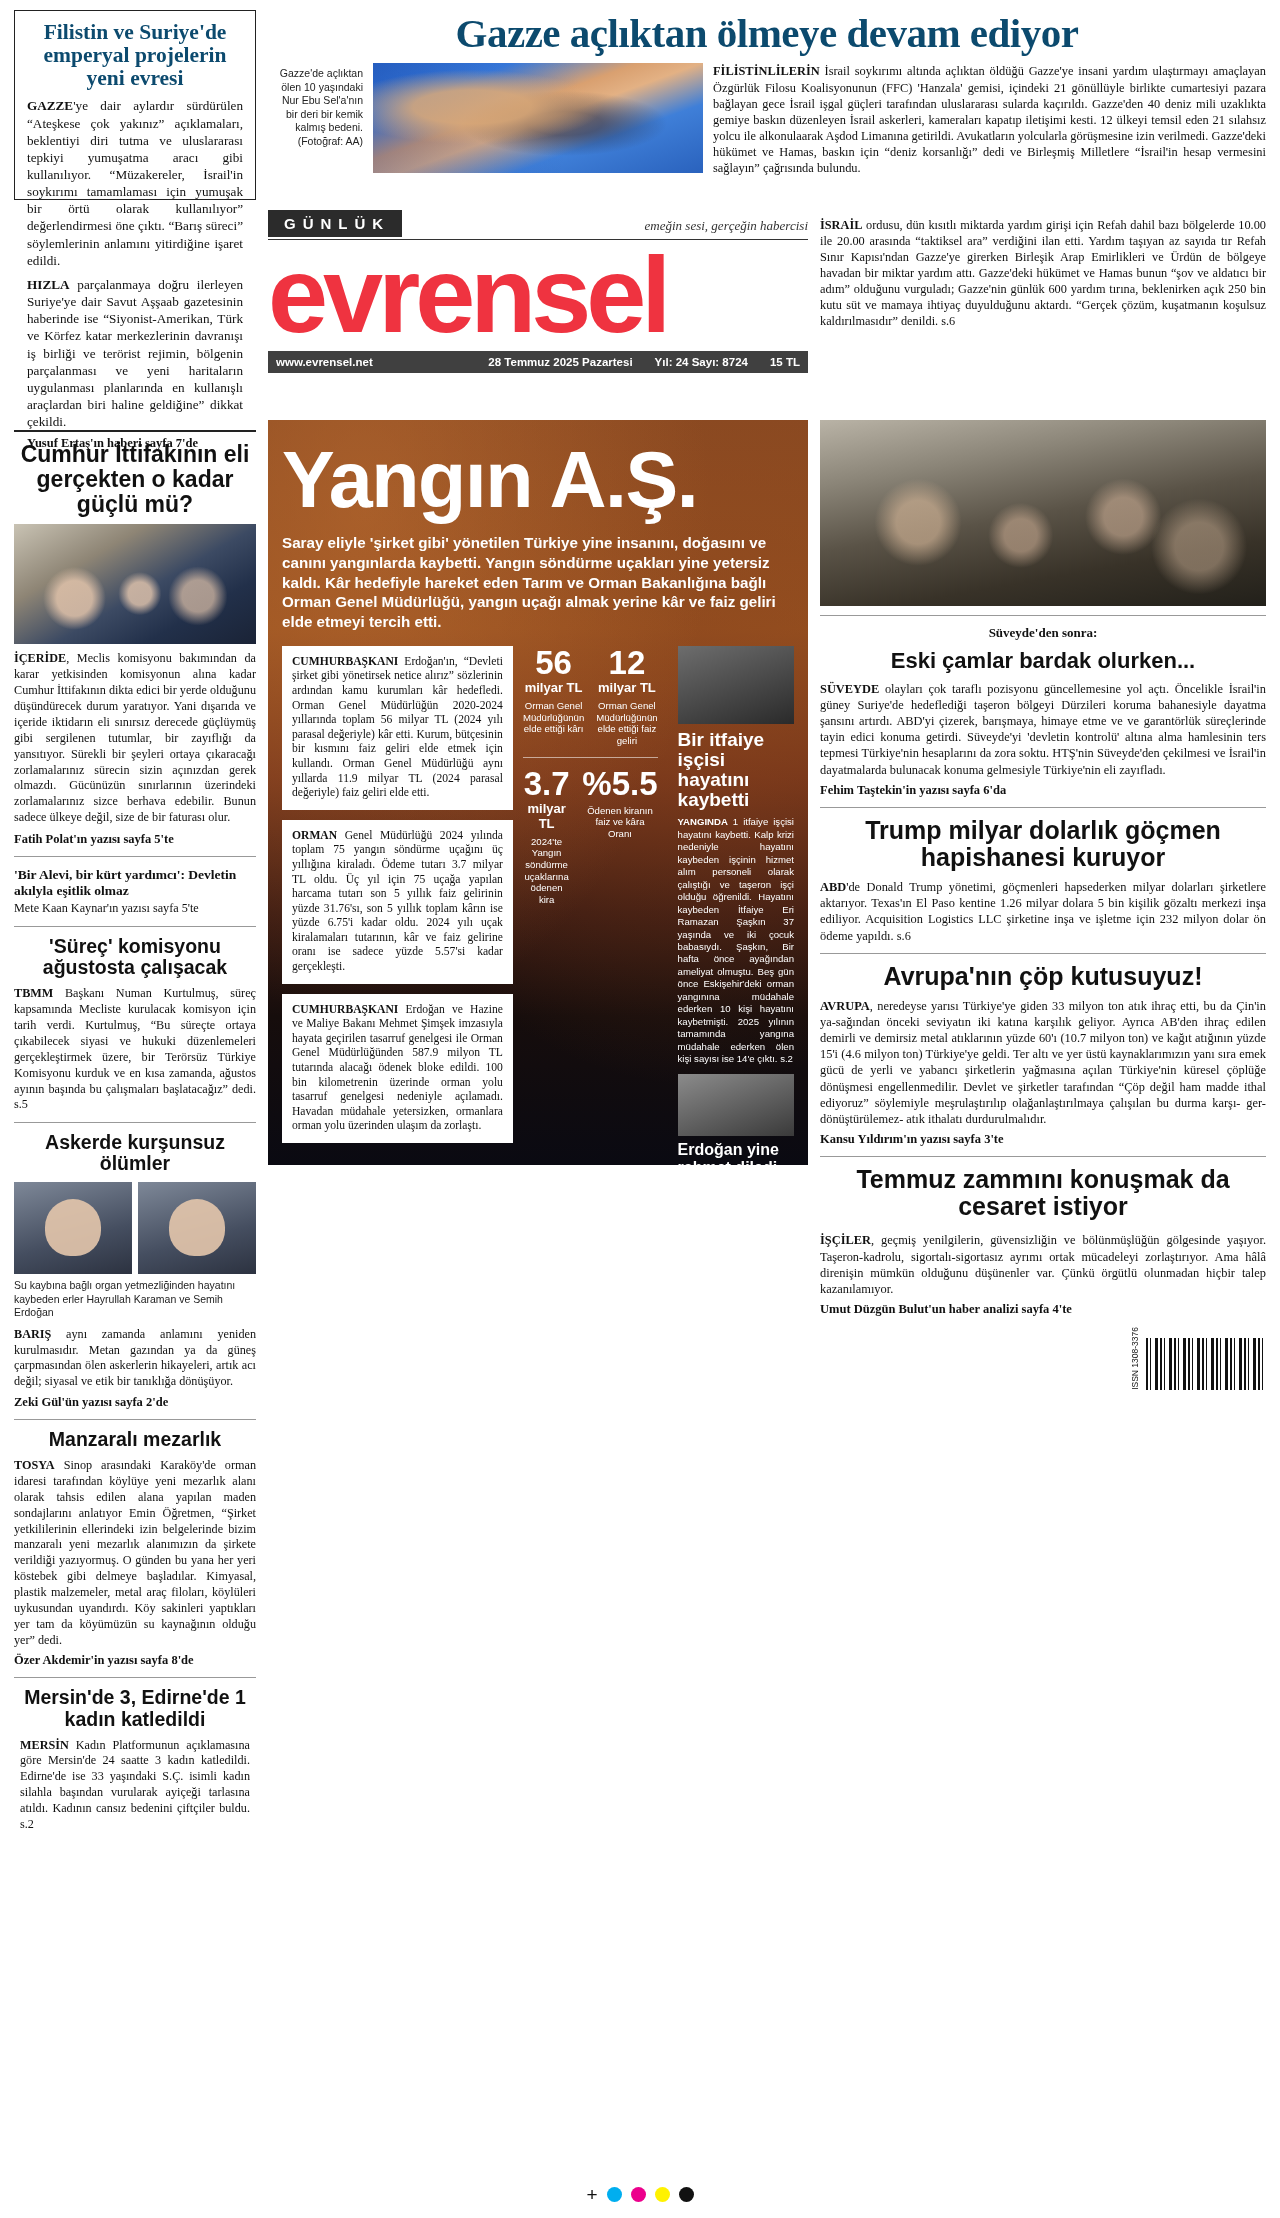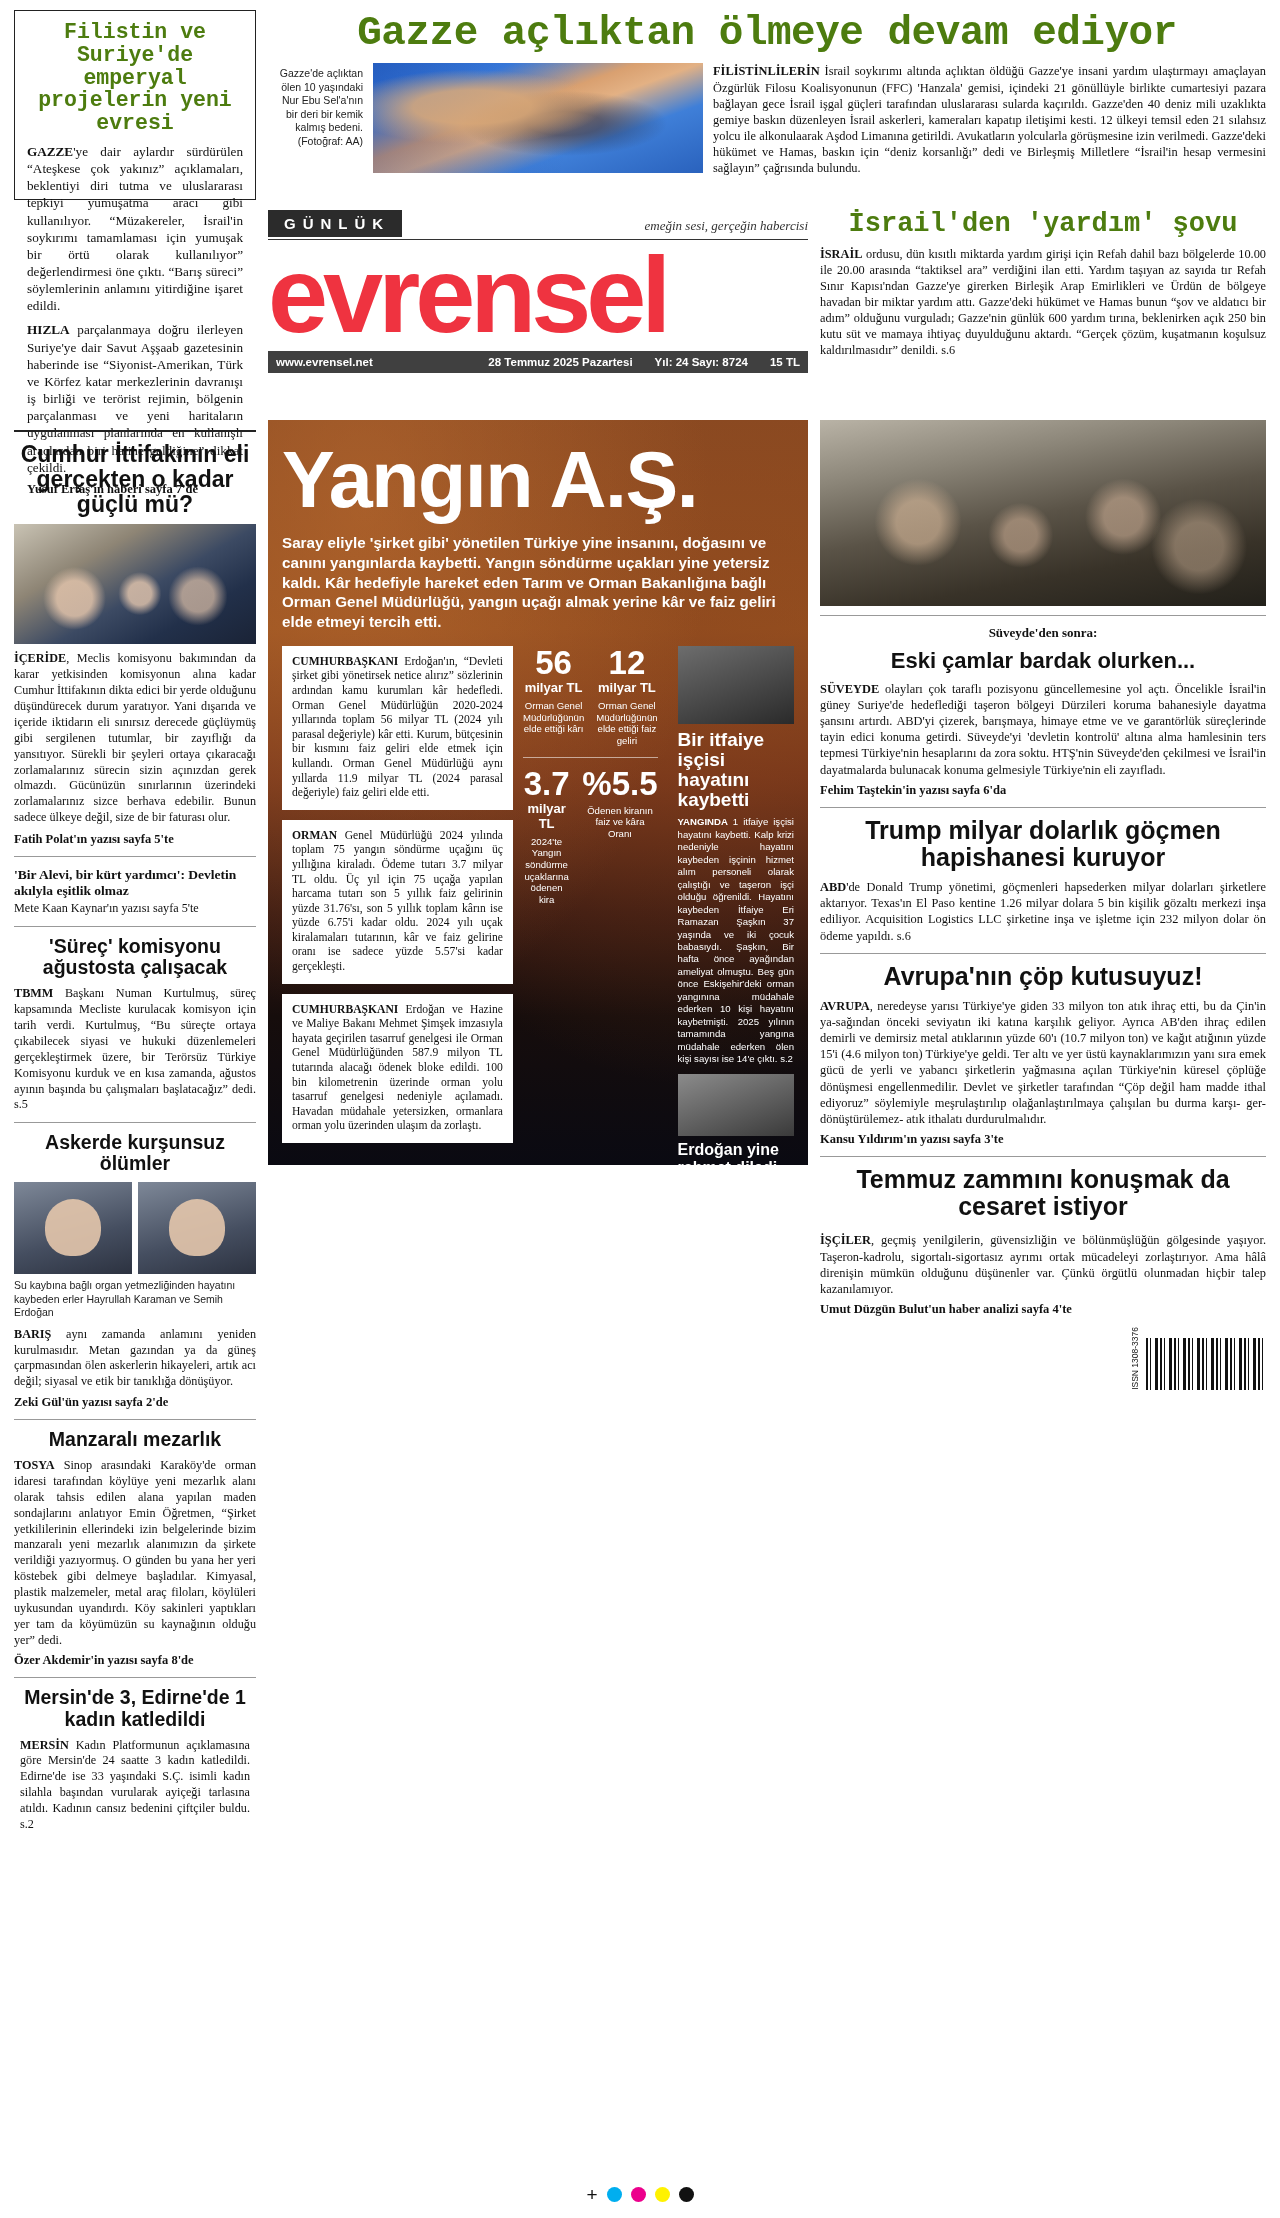--- a/index.html
+++ b/index.html
@@ -8,21 +8,21 @@
     width: 1280px; height: 2218px;
     background: #ffffff;
     font-family: "Liberation Serif", serif;
     color: #111;
     position: relative;
     overflow: hidden;
   }
   .page { position:relative; width:1280px; height:2218px; padding: 10px 14px; }
 
   
-  .hl { font-family:Liberation Mono, monospace; font-weight:bold; line-height:1.06; color:#4d7c0f; }
+  .hl { font-family:Liberation Serif, serif; font-weight:bold; line-height:1.06; color:#0c4a6e; }
   .body-txt { font-size:13.2px; line-height:1.30; text-align:justify; hyphens:auto; }
   .body-txt b, .lead { font-weight:bold; }
   .caption { font-family:"Liberation Sans", sans-serif; font-size:10.5px; line-height:1.28; color:#222; }
   .byline { font-family:"Liberation Serif", serif; font-weight:bold; font-size:12.5px; }
 
   
   .topstrip { display:flex; gap:12px; height:190px; }
   .topleft {
      width:242px; border:1px solid #222; padding:10px 12px 8px 12px;
      display:flex; flex-direction:column;
@@ -219,21 +219,20 @@
         <span>www.evrensel.net</span>
         <span class="right-grp">
           <span>28 Temmuz 2025 Pazartesi</span>
           <span>Yıl: 24  Sayı: 8724</span>
           <span>15 TL</span>
         </span>
       </div>
     </div>
 
     <div class="mast-right">
-      <h2 class="hl">İsrail'den 'yardım' şovu</h2>
       <p class="body-txt" style="margin:8px 0 0 0; font-size:12.3px;"><b>İSRAİL</b><span> ordusu, dün kısıtlı miktarda yardım girişi için Refah dahil bazı bölgelerde 10.00 ile 20.00 arasında “taktiksel ara” verdiğini ilan etti. Yardım taşıyan az sayıda tır Refah Sınır Kapısı'ndan Gazze'ye girerken Birleşik Arap Emirlikleri ve Ürdün de bölgeye havadan bir miktar yardım attı. Gazze'deki hükümet ve Hamas bunun “şov ve aldatıcı bir adım” olduğunu vurguladı; Gazze'nin günlük 600 yardım tırına, beklenirken açık 250 bin kutu süt ve mamaya ihtiyaç duyulduğunu aktardı. “Gerçek çözüm, kuşatmanın koşulsuz kaldırılmasıdır” denildi. s.6</span></p>
     </div>
   </div>
 
   <div class="main-wrap">
 
     <div class="col-left">
       <div class="hr-thick"></div>
       <div class="lc-head">Cumhur İttifakının eli gerçekten o kadar güçlü mü?</div>
 

